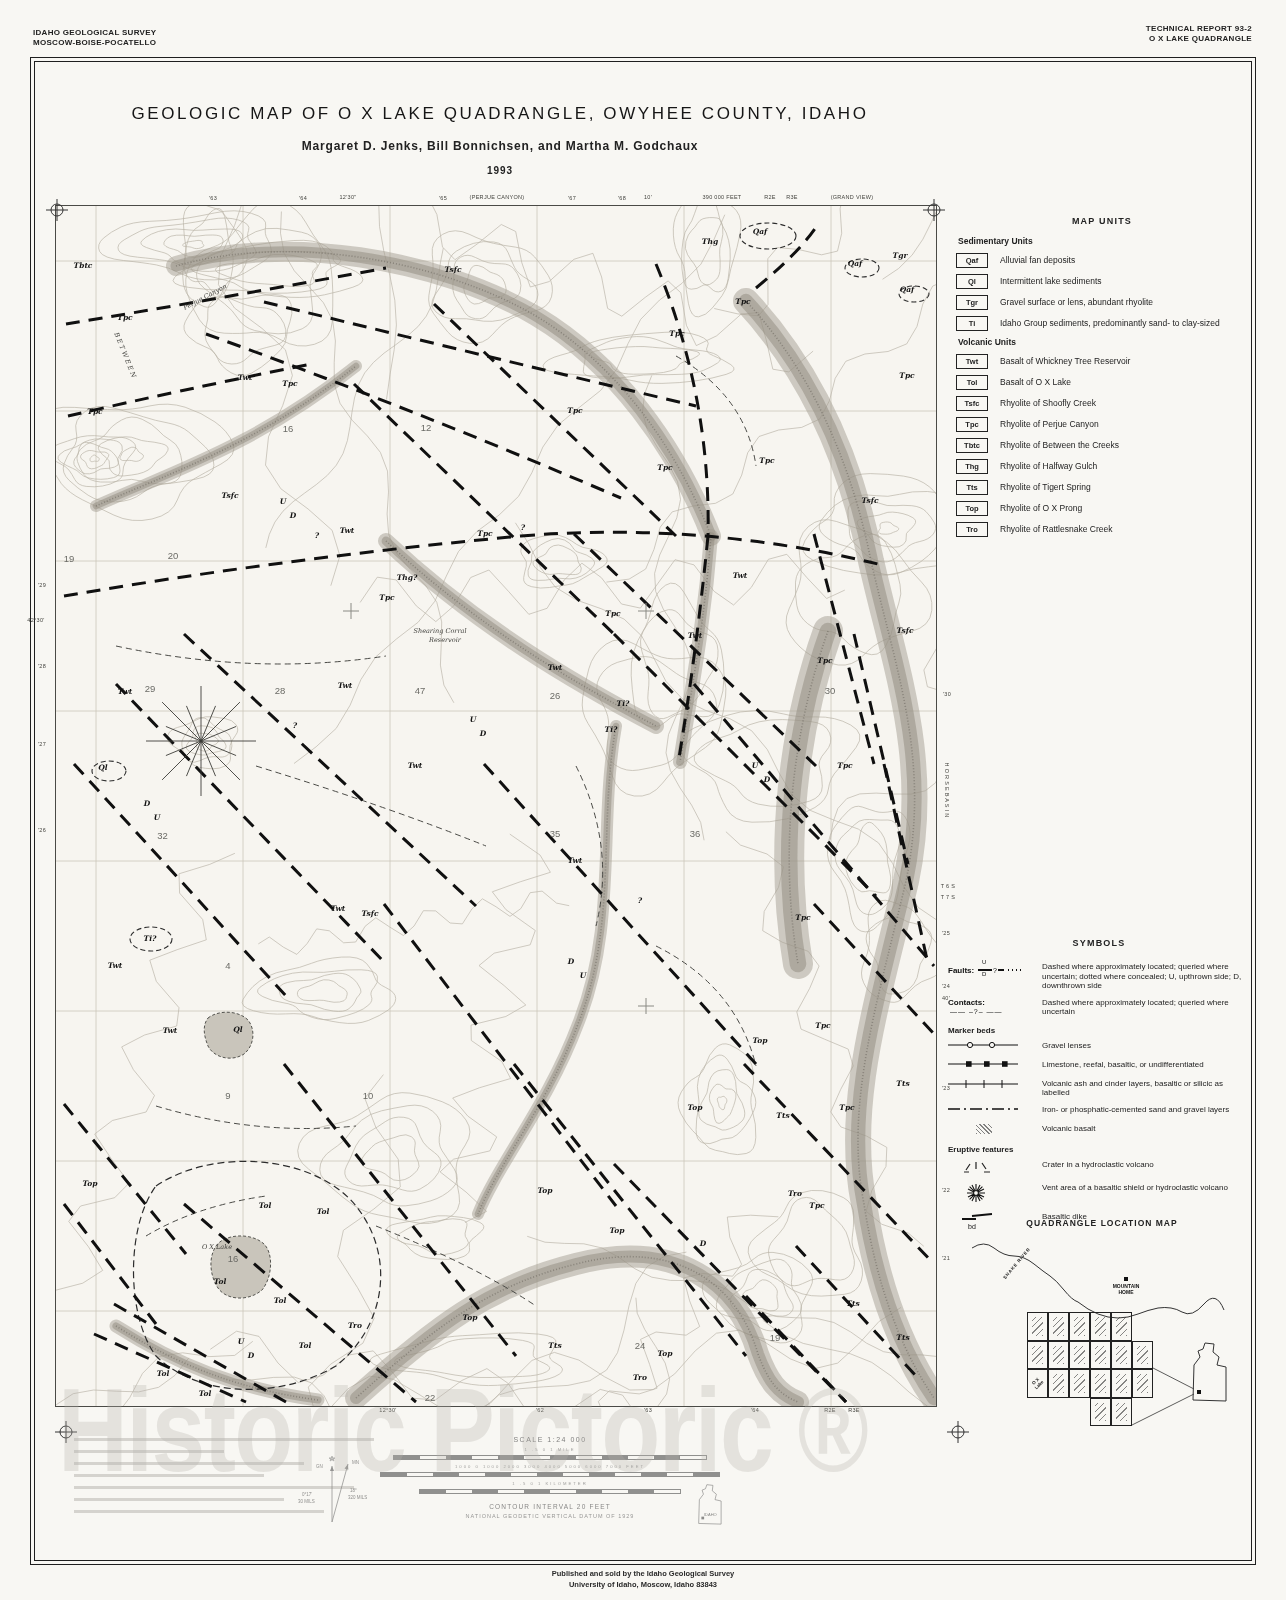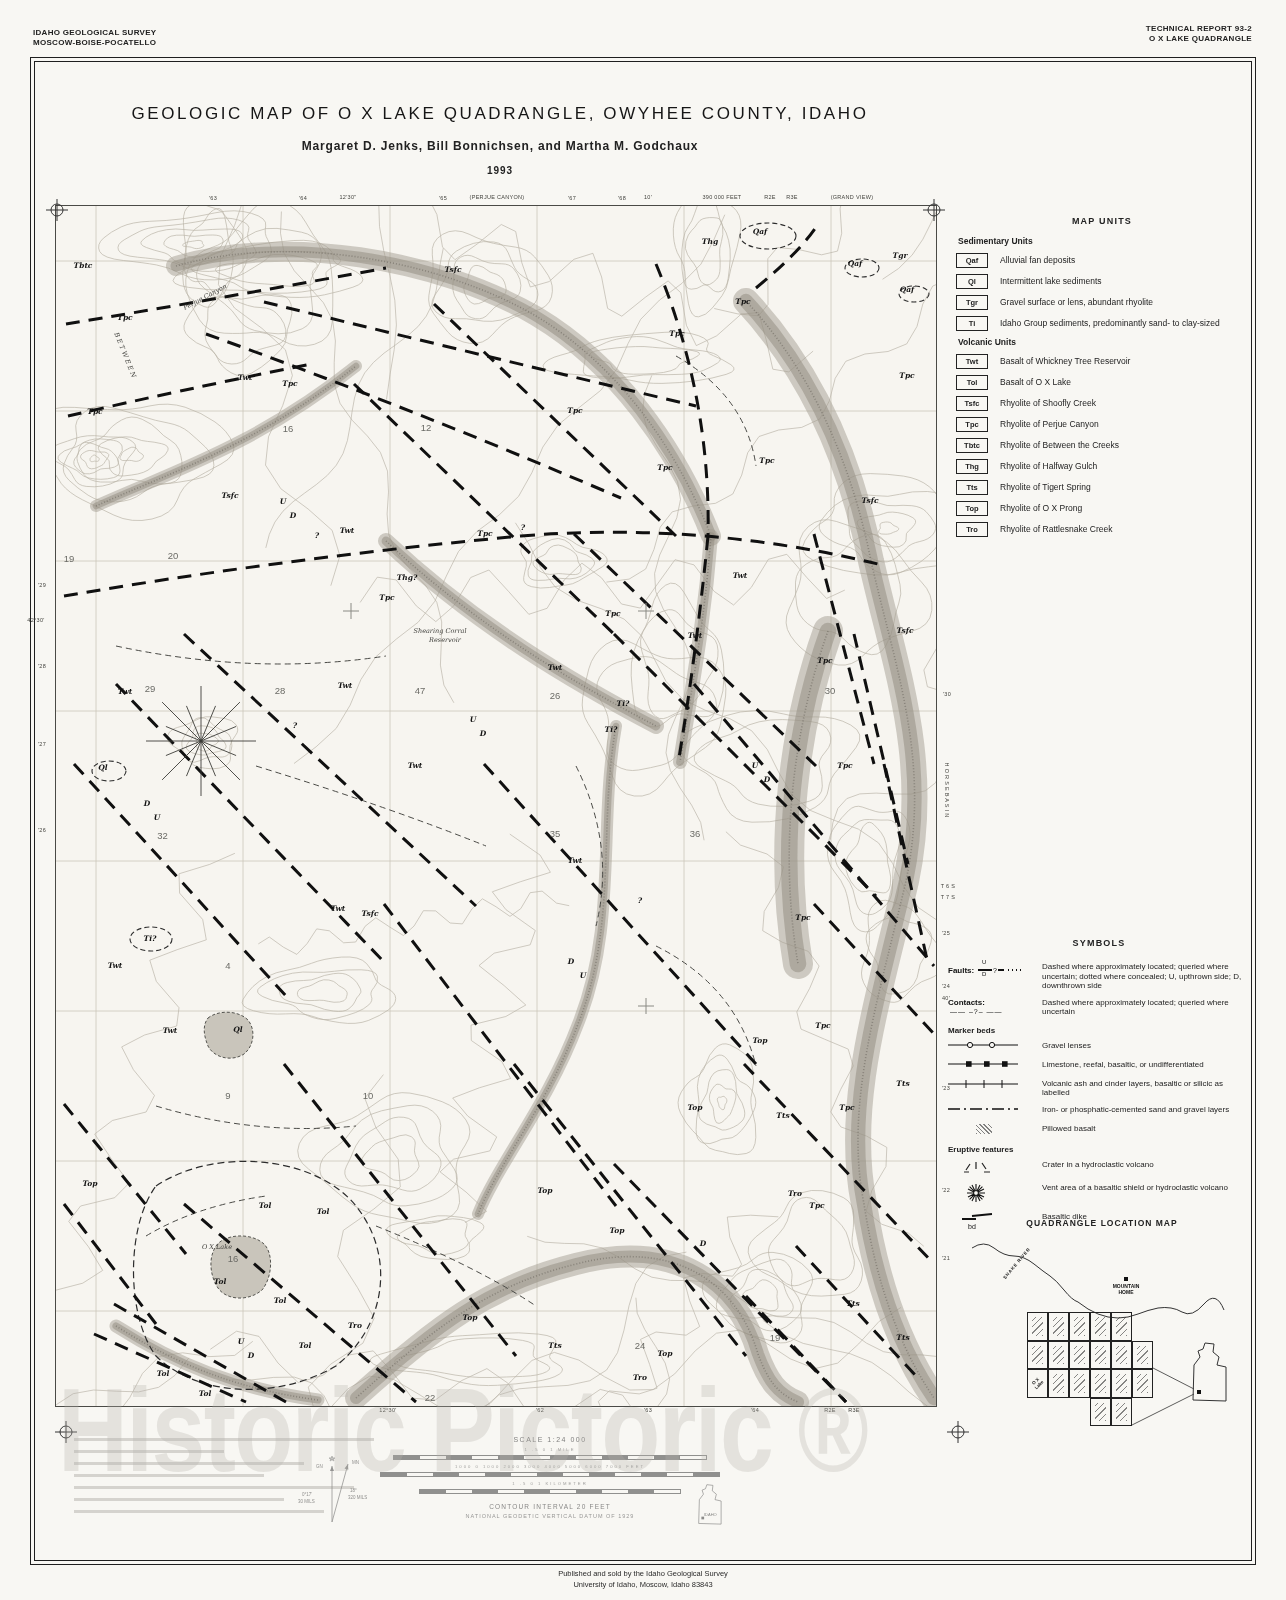--- a/index.html
+++ b/index.html
@@ -79,21 +79,21 @@
   #decl{position:absolute;left:292px;top:1452px;width:86px;height:84px;opacity:.55;}
   #decl .dl{position:absolute;font-size:4.5px;color:#333;}
   
   #credits{position:absolute;left:74px;top:1438px;width:350px;opacity:.32;}
   .cbar{height:3px;background:#8d8a82;margin-bottom:9px;}
   
   #state-inset{position:absolute;left:698px;top:1484px;width:40px;height:52px;opacity:.6;}
   #state-inset .dl{position:absolute;font-size:4px;color:#333;}
   
   #footer{position:absolute;left:0;top:1568px;width:1286px;text-align:center;
-          font-size:7.5px;font-weight:400;line-height:11px;color:#2a2a2a;}
+          font-size:7.5px;font-weight:700;line-height:11px;color:#2a2a2a;}
   
   #watermark{position:absolute;left:58px;top:1362px;width:1220px;height:190px;overflow:hidden;
      font-size:118px;font-weight:700;white-space:nowrap;color:rgba(183,180,172,.30);
      transform:scaleX(.82);transform-origin:left center;letter-spacing:-2px;pointer-events:none;}
 </style>
 </head>
 <body>
 
 <div id="sheet">
 
@@ -640,21 +640,21 @@
       <span class="sym-glyph">
         <svg width="70" height="8">
             <path d="M0,4 h12 m4,0 h2 m4,0 h12 m4,0 h2 m4,0 h12 m4,0 h2 m4,0 h4" stroke="#111" stroke-width="1.4"></path>
           </svg></span>
       <span class="sym-desc" style="width:212px;">Iron- or phosphatic-cemented sand and gravel layers</span>
     </div>
     <div class="sym-row">
       <span class="sym-glyph" style="flex-basis:78px;">
         <span style="display:inline-block;margin-left:28px;width:16px;height:10px;
           background:repeating-linear-gradient(45deg,rgba(80,80,80,.7) 0 1px,transparent 1px 3px);"></span></span>
-      <span class="sym-desc">Pillowed basalt</span>
+      <span class="sym-desc">Volcanic basalt</span>
     </div>
 
     <div class="subhead">Eruptive features</div>
 
     <div class="sym-row">
       <span class="sym-glyph" style="flex-basis:78px;">
         <svg width="30" height="14" style="margin-left:14px;">
             <path d="M4,10 L8,4 M14,2 V9 M24,9 L20,3 M2,12 h5 M22,12 h6" stroke="#222" stroke-width="1.2" fill="none"></path>
           </svg></span>
       <span class="sym-desc">Crater in a hydroclastic volcano</span>

